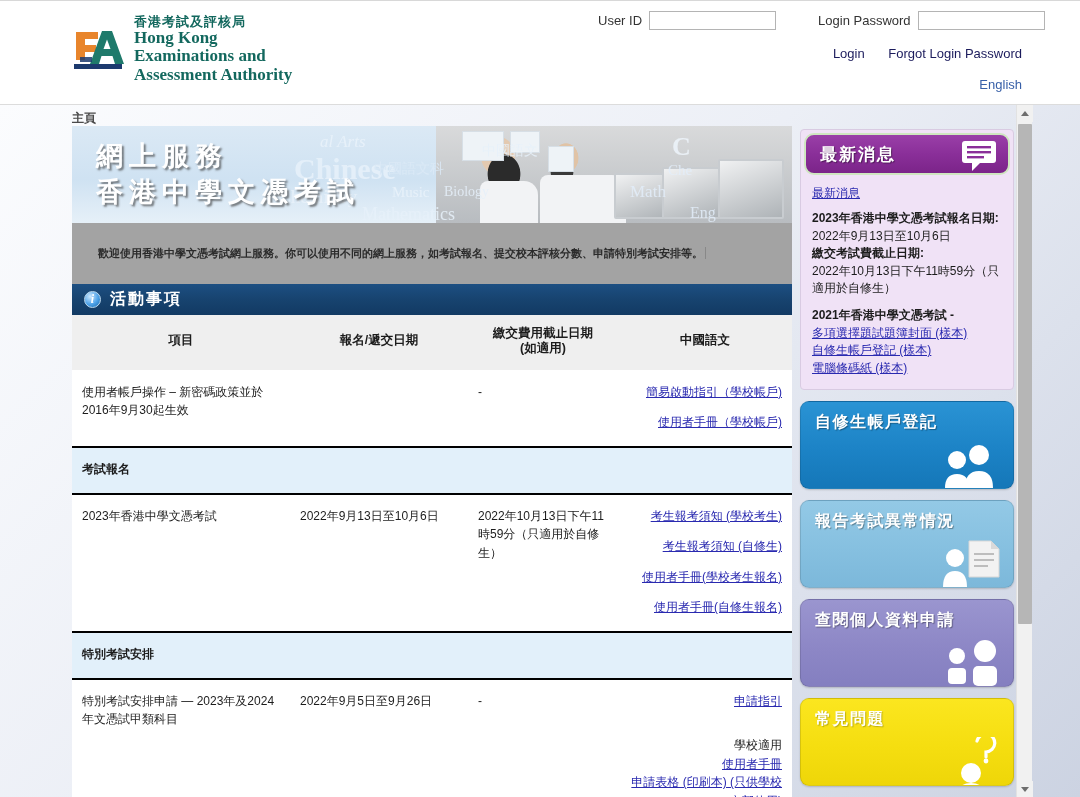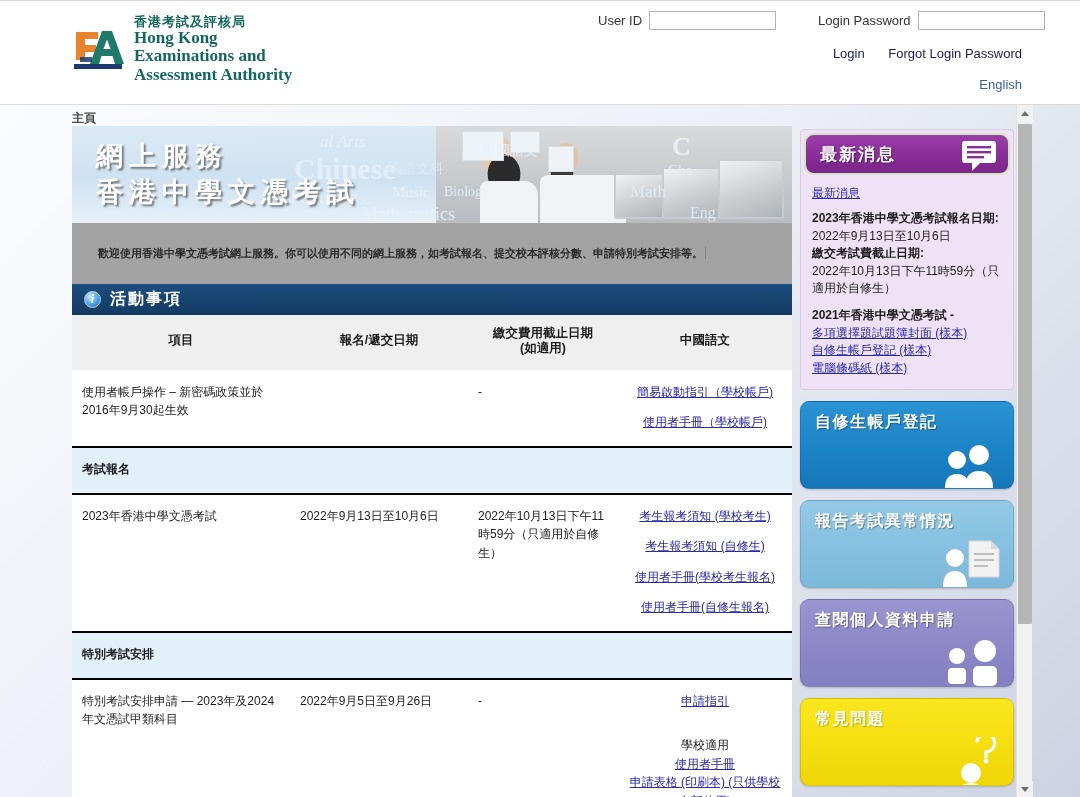--- a/index.html
+++ b/index.html
@@ -190,21 +190,21 @@
   }
   #act-table td {
     font-size: 12px; color: #1c1c1c;
     padding: 12px 10px 14px 10px;
     vertical-align: top; line-height: 1.55;
     border-bottom: 2px solid #000000;
   }
   td.c-item   { width: 218px; padding-left: 8px; }
   td.c-period { width: 178px; text-align: left; }
   td.c-fee    { width: 150px; text-align: left; }
-  td.c-ref    { width: 174px; text-align: center; }
+  td.c-ref    { width: 174px; text-align: right; }
   tr.group-row td {
     background: #e2f0fa;
     font-size: 12.5px; font-weight: bold;
     padding: 11px 10px 12px 10px;
     border-bottom: 1px solid #ffffff;
     margin-top: 26px;
   }
   #act-table a {
     color: #2a2ab0; text-decoration: underline;
     display: inline-block;

